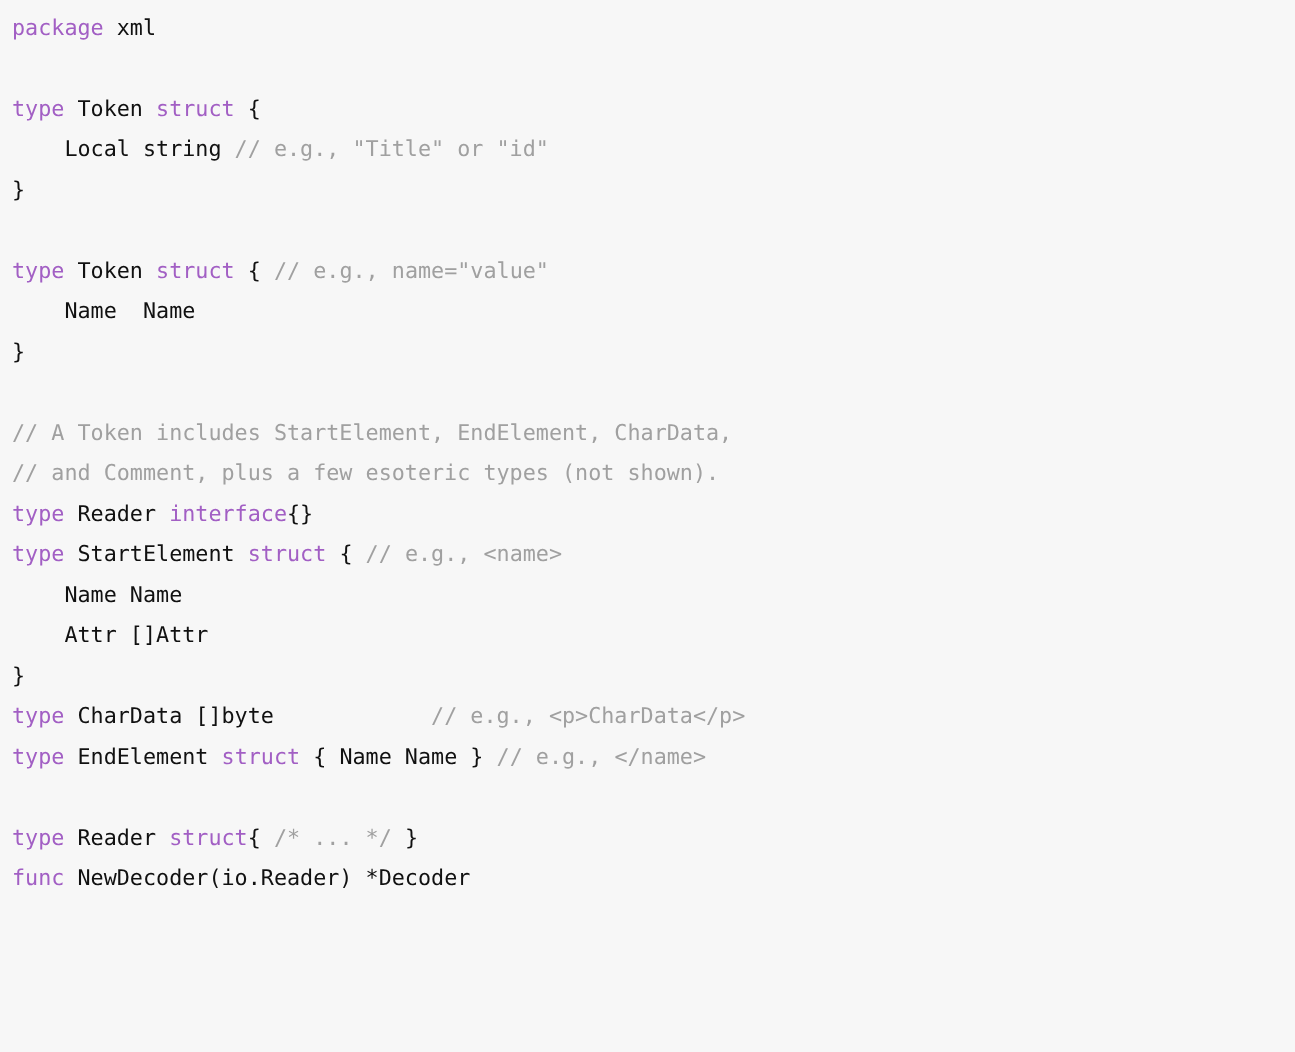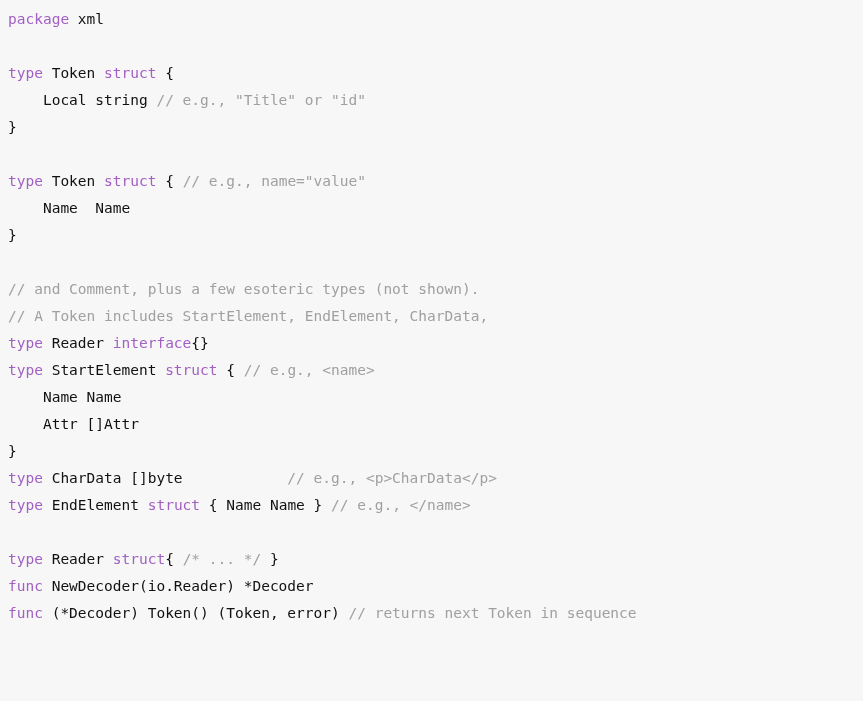--- a/index.html
+++ b/index.html
@@ -52,26 +52,25 @@
     <div class="code-line"><span class="tok t-kw">package</span><span class="tok t-plain"> xml</span></div>
     <div class="code-line blank">&nbsp;</div>
     <div class="code-line"><span class="tok t-kw">type</span><span class="tok t-plain"> Token </span><span class="tok t-kw">struct</span><span class="tok t-plain"> {</span></div>
     <div class="code-line"><span class="tok t-plain">    Local string </span><span class="tok t-comment">// e.g., "Title" or "id"</span></div>
     <div class="code-line"><span class="tok t-plain">}</span></div>
     <div class="code-line blank">&nbsp;</div>
     <div class="code-line"><span class="tok t-kw">type</span><span class="tok t-plain"> Token </span><span class="tok t-kw">struct</span><span class="tok t-plain"> { </span><span class="tok t-comment">// e.g., name="value"</span></div>
     <div class="code-line"><span class="tok t-plain">    Name  Name</span></div>
     <div class="code-line"><span class="tok t-plain">}</span></div>
     <div class="code-line blank">&nbsp;</div>
+    <div class="code-line"><span class="tok t-comment">// A Token includes StartElement, EndElement, CharData,</span></div>
     <div class="code-line"><span class="tok t-comment">// and Comment, plus a few esoteric types (not shown).</span></div>
-    <div class="code-line"><span class="tok t-comment">// A Token includes StartElement, EndElement, CharData,</span></div>
     <div class="code-line"><span class="tok t-kw">type</span><span class="tok t-plain"> Reader </span><span class="tok t-kw">interface</span><span class="tok t-plain">{}</span></div>
     <div class="code-line"><span class="tok t-kw">type</span><span class="tok t-plain"> StartElement </span><span class="tok t-kw">struct</span><span class="tok t-plain"> { </span><span class="tok t-comment">// e.g., &lt;name&gt;</span></div>
     <div class="code-line"><span class="tok t-plain">    Name Name</span></div>
     <div class="code-line"><span class="tok t-plain">    Attr []Attr</span></div>
     <div class="code-line"><span class="tok t-plain">}</span></div>
     <div class="code-line"><span class="tok t-kw">type</span><span class="tok t-plain"> CharData []byte            </span><span class="tok t-comment">// e.g., &lt;p&gt;CharData&lt;/p&gt;</span></div>
     <div class="code-line"><span class="tok t-kw">type</span><span class="tok t-plain"> EndElement </span><span class="tok t-kw">struct</span><span class="tok t-plain"> { Name Name } </span><span class="tok t-comment">// e.g., &lt;/name&gt;</span></div>
     <div class="code-line blank">&nbsp;</div>
     <div class="code-line"><span class="tok t-kw">type</span><span class="tok t-plain"> Reader </span><span class="tok t-kw">struct</span><span class="tok t-plain">{ </span><span class="tok t-comment">/* ... */</span><span class="tok t-plain"> }</span></div>
     <div class="code-line"><span class="tok t-kw">func</span><span class="tok t-plain"> NewDecoder(io.Reader) *Decoder</span></div>
-    <div class="code-line"><span class="tok t-kw">func</span><span class="tok t-plain"> (*Decoder) Token() (Token, error) </span><span class="tok t-comment">// returns next Token in sequence</span></div>
   </div>
 
 </body></html>

